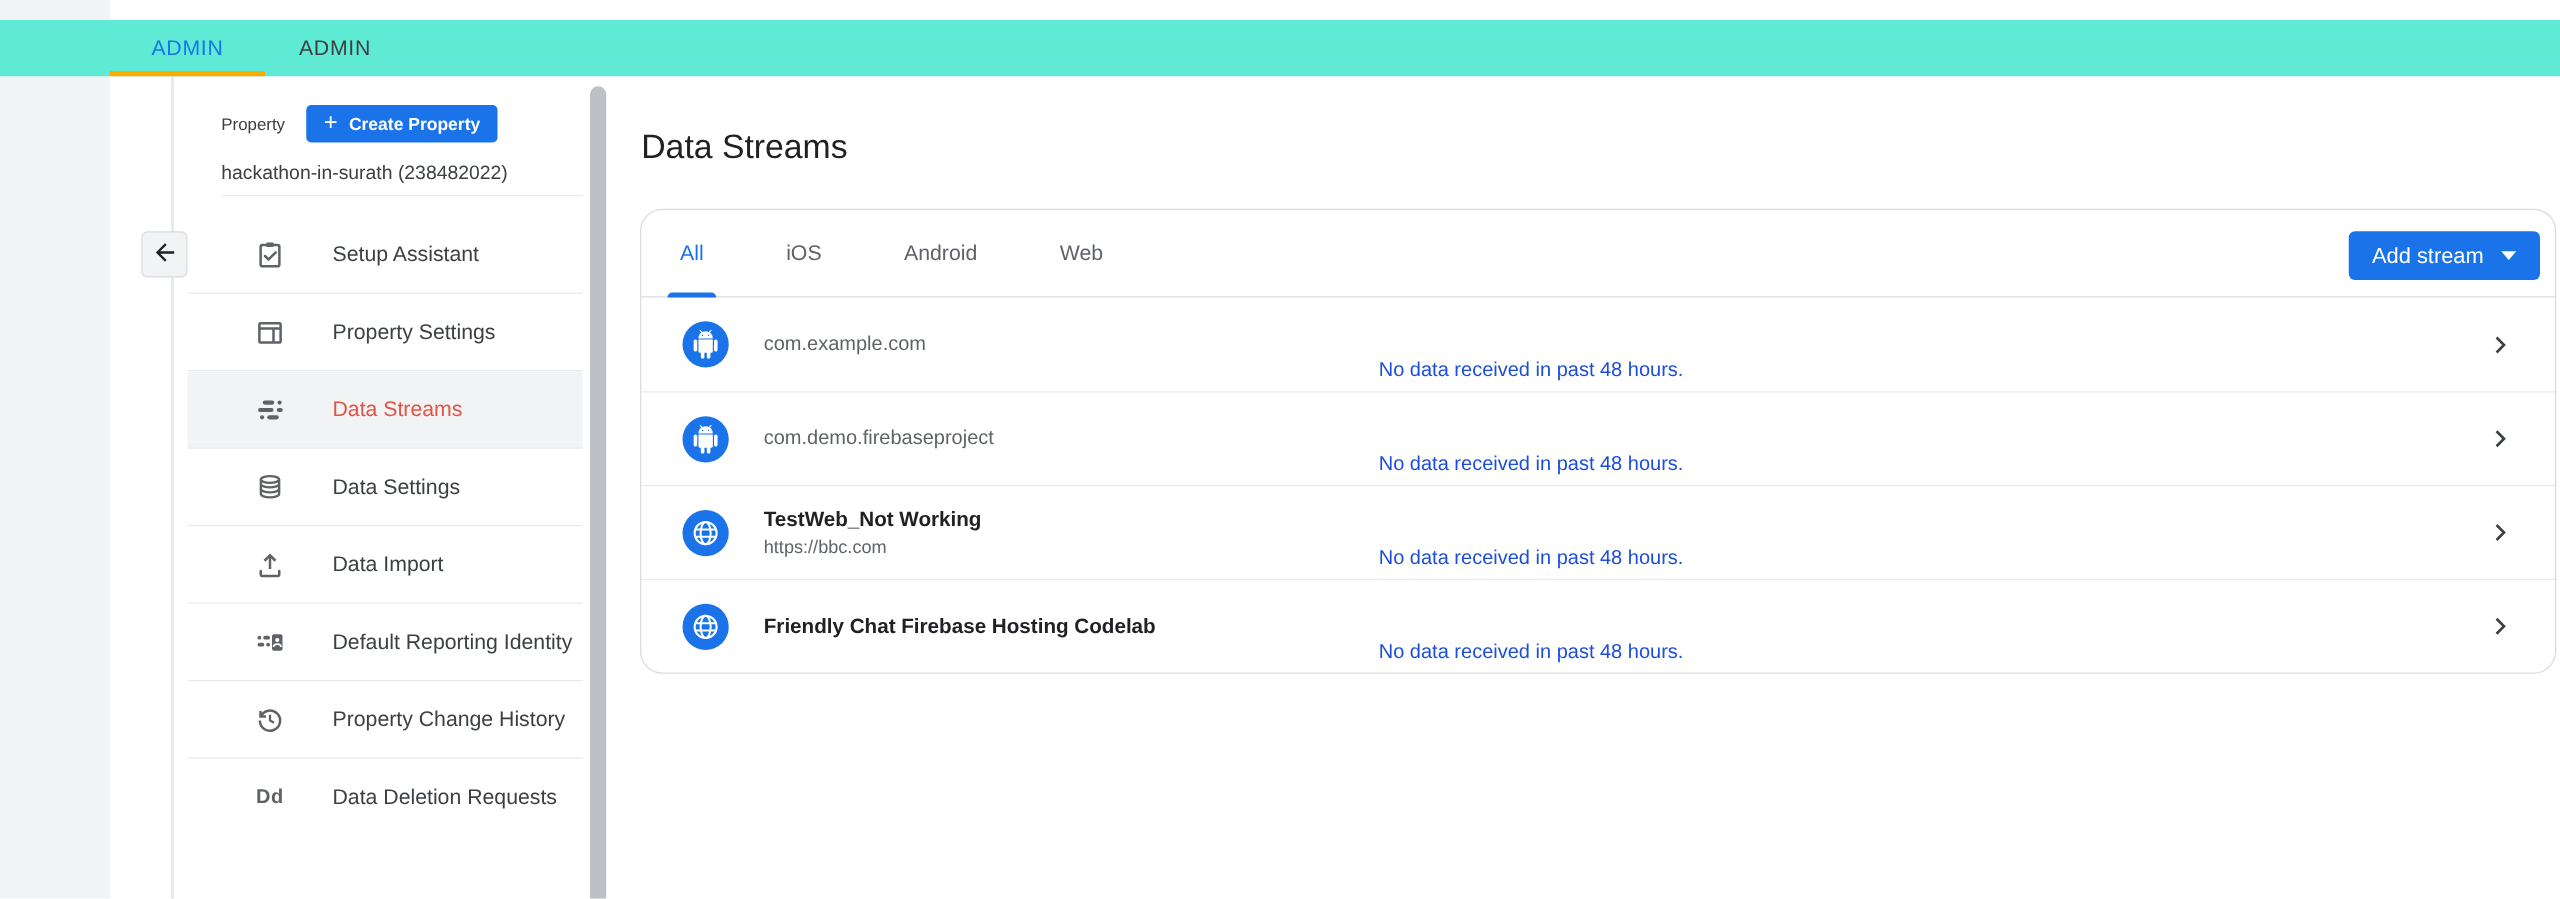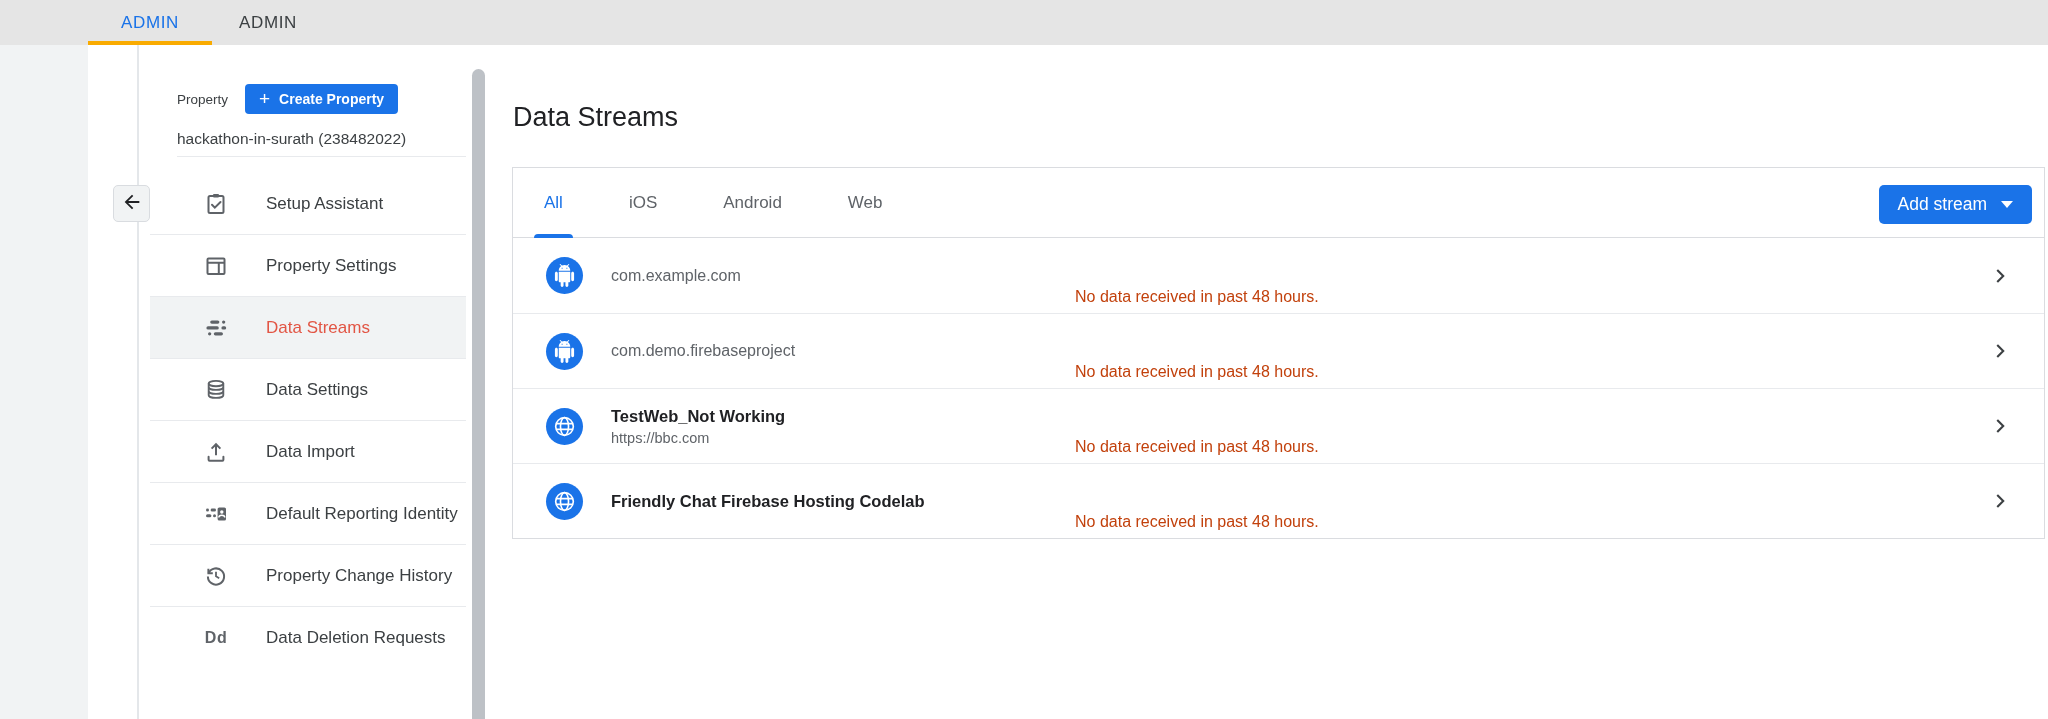--- a/index.html
+++ b/index.html
@@ -1,21 +1,21 @@
 <!DOCTYPE html>
 <html><head>
 <meta charset="utf-8">
 <style>
   * { margin:0; padding:0; box-sizing:border-box; }
   html,body { width:2048px; height:719px; overflow:hidden; background:#fff;
               font-family:"Liberation Sans", sans-serif; color:#3c4043; }
   body { position:relative; }
 
   
-  .topbar { position:absolute; left:0; top:0; width:2048px; height:45px; background:#e5e5e5; z-index:3; }
+  .topbar { position:absolute; left:0; top:16px; width:2048px; height:45px; background:#5eead4; z-index:3; }
   .top-tab { position:absolute; top:0; height:45px; display:flex; align-items:center; justify-content:center;
              font-size:17px; font-weight:500; letter-spacing:.6px; color:#3c4043; cursor:pointer; }
   .top-tab.admin { left:88px; width:124px; color:#1a73e8; }
   .top-tab.user  { left:212px; width:112px; }
   .top-underline { position:absolute; left:0; bottom:0; width:100%; height:4px; background:#f9ab00; }
 
   
   .left-strip { position:absolute; left:0; top:0; width:88px; height:719px; background:#f1f3f4; z-index:2; }
 
   
@@ -46,21 +46,21 @@
   .nav-item.active .nav-label { color:#e25544; }
 
   .scrollbar { position:absolute; left:472px; top:69px; width:13px; bottom:0; background:#bdc1c6;
                border-radius:7px 7px 0 0; cursor:pointer; z-index:4; }
 
   
   .main { position:absolute; left:512px; right:3px; top:45px; }
   .main h1 { font-size:27px; font-weight:400; color:#202124; position:absolute; left:1px; top:57px; }
 
   .card { position:absolute; left:0; right:0; top:122px; background:#fff;
-          border:1px solid #dadce0; border-radius:0; }
+          border:1px solid #dadce0; border-radius:18px; }
   .tabbar { height:70px; border-bottom:1px solid #dadce0; display:flex; align-items:center;
             padding-left:31px; gap:66px; }
   .tab { position:relative; height:70px; display:flex; align-items:center; font-size:17px; color:#5f6368;
          cursor:pointer; }
   .tab.active { color:#1a73e8; }
   .tab.active::after { content:""; position:absolute; left:-10px; right:-10px; bottom:0; height:4px;
                        background:#1a73e8; border-radius:4px 4px 0 0; }
 
   .add-stream { position:absolute; top:17px; right:12px; height:39px; background:#1a73e8; color:#fff;
                 border:none; border-radius:5px; display:flex; align-items:center; gap:14px; padding:16px 19px;
@@ -70,21 +70,21 @@
 
   .stream-row { position:relative; height:75px; display:flex; align-items:center; padding-left:33px; cursor:pointer; }
   .stream-row + .stream-row { border-top:1px solid #e8eaed; }
   .stream-icon { width:37px; height:37px; border-radius:50%; background:#1a73e8; flex:none;
                  display:flex; align-items:center; justify-content:center; }
   .stream-icon svg { width:23px; height:23px; }
   .stream-text { margin-left:28px; }
   .stream-name { font-size:16px; color:#5f6368; }
   .stream-name.emph { font-size:16.5px; font-weight:700; color:#202124; }
   .stream-url { font-size:14.5px; color:#5f6368; margin-top:4px; }
-  .stream-status { position:absolute; left:562px; font-size:16px; color:#c2410c;margin-top:42px; }
+  .stream-status { position:absolute; left:590px; font-size:16px; color:#1d4ed8;margin-top:42px; }
   .chev { position:absolute; right:33px; width:22px; height:22px; display:flex; align-items:center; justify-content:center; }
   .chev svg { width:22px; height:22px; }
 </style>
 </head>
 <body>
 
 <div class="topbar">
   <div class="top-tab admin">
     <span>ADMIN</span>
     <span class="top-underline"></span>

